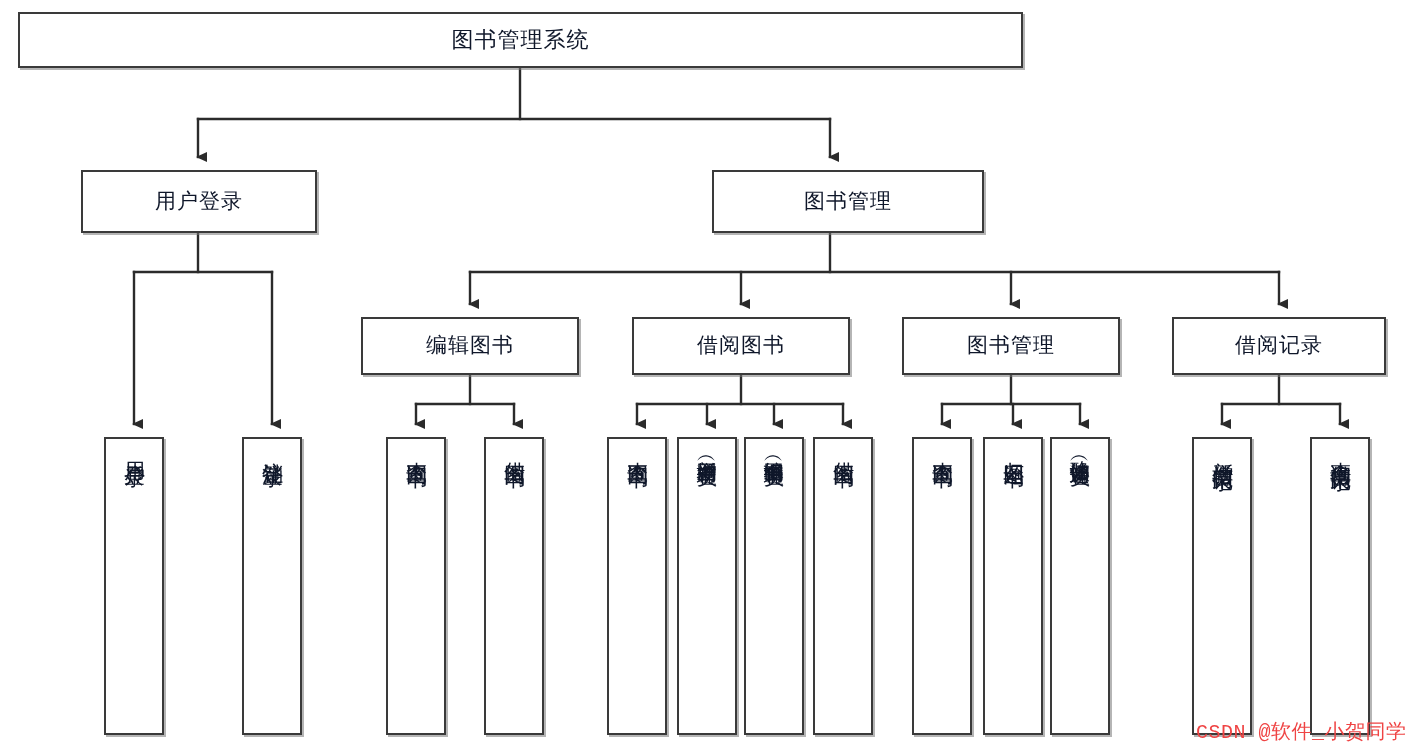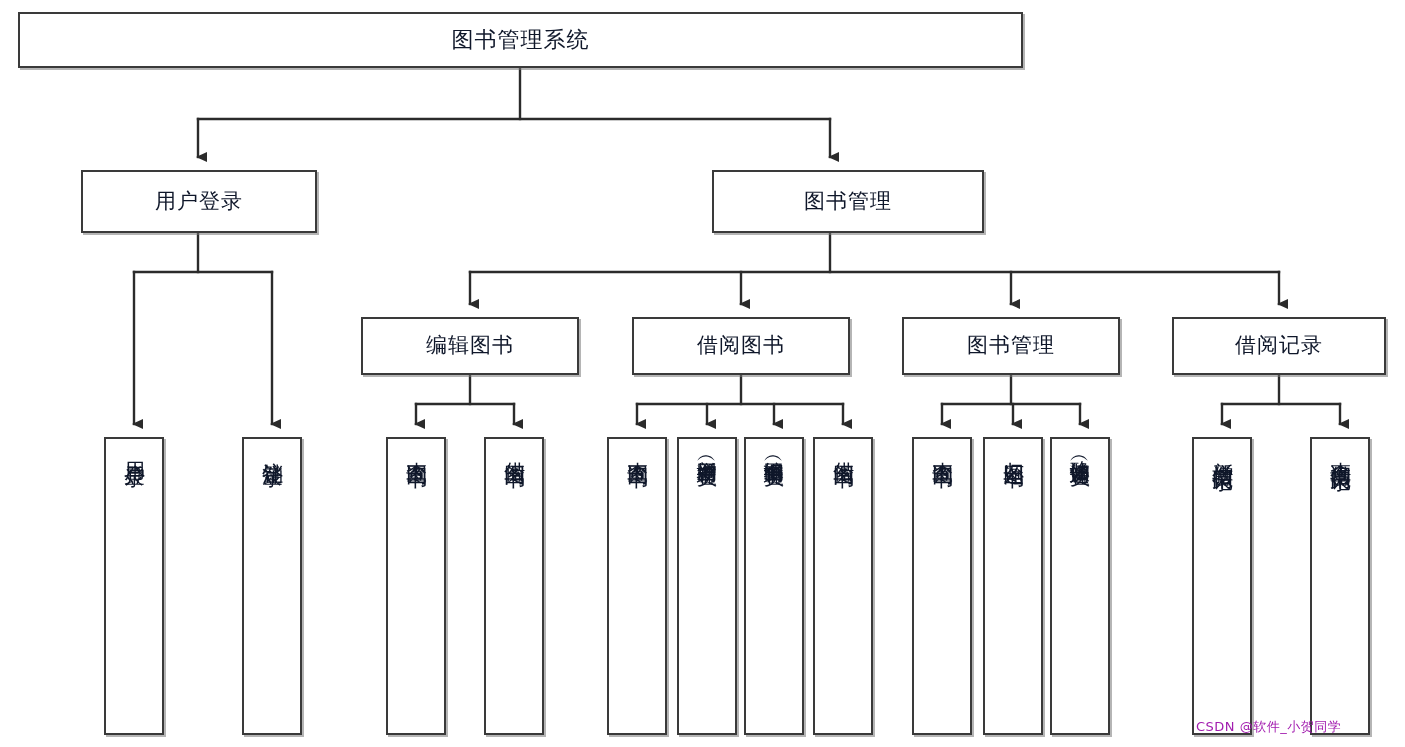--- a/index.html
+++ b/index.html
@@ -53,24 +53,25 @@
     white-space:nowrap;
     display:block;
     text-align:left;
   }
   .vtext.tall{
     font-size:20px;
     letter-spacing:1px;
   }
   .watermark{
     position:absolute;
-    font-size:13px;
-    color:#a21caf;
+    font-size:20px;
+    color:#ef4444;
     white-space:nowrap;
     letter-spacing:0.5px;
+    font-family:Liberation Mono, monospace;
   }
 </style>
 </head>
 <body>
 
 <div id="stage">
 
   <svg id="wires" viewBox="0 0 1405 747">
     <defs>
       <marker id="arrow" markerWidth="12" markerHeight="12" refX="5" refY="9" orient="auto" markerUnits="userSpaceOnUse">

